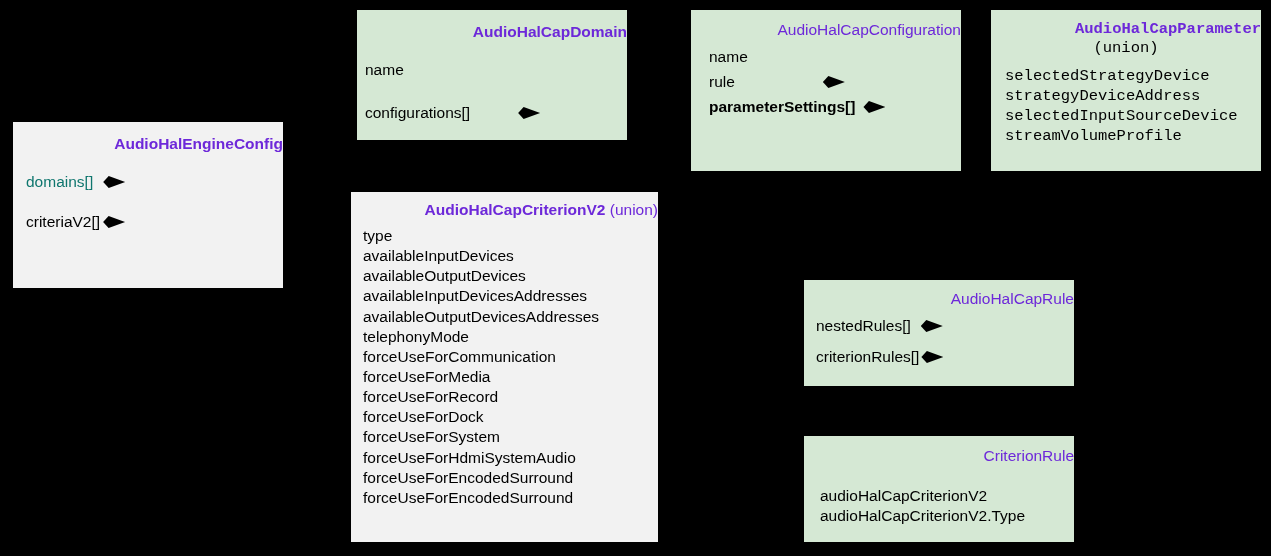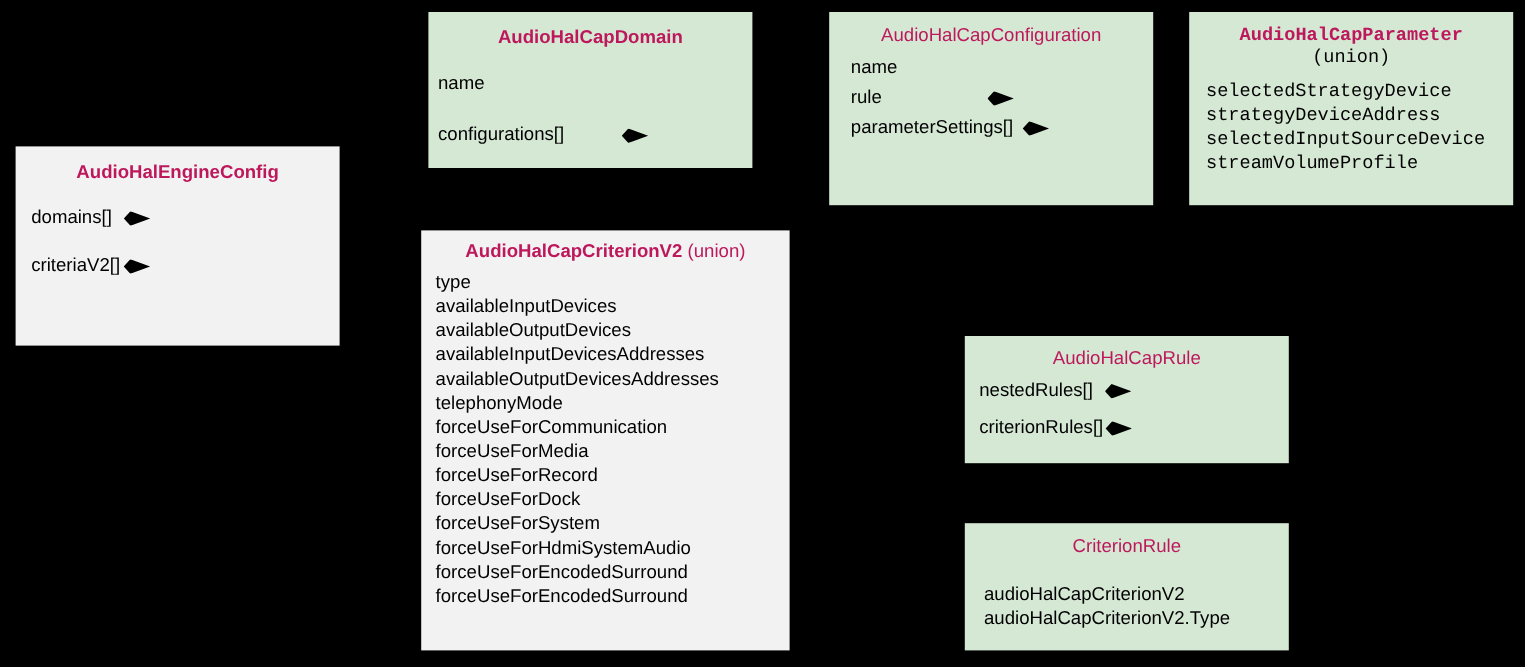--- a/index.html
+++ b/index.html
@@ -5,27 +5,27 @@
   html,body{margin:0;padding:0;background:#000;}
   body{width:1271px;height:556px;position:relative;overflow:hidden;
        font-family:"Liberation Sans","DejaVu Sans",sans-serif;
        -webkit-font-smoothing:antialiased;}
   #canvas{position:absolute;left:0;top:0;width:1271px;height:556px;background:#000;}
 
   .uml-box{position:absolute;box-sizing:border-box;}
   .uml-box.green{background:#d5e8d4;}
   .uml-box.gray{background:#f2f2f2;}
 
-  .cls-title{text-align:center;font-size:15.5px;color:#be185d;line-height:1.25;white-space:nowrap;}
+  .cls-title{text-align:right;font-size:15.5px;color:#6d28d9;line-height:1.25;white-space:nowrap;}
   .cls-title.bold{font-weight:bold;}
   .cls-title .sub{font-weight:normal;}
   .cls-sub{text-align:center;font-size:15.5px;color:#000;line-height:1.25;}
 
   .field{font-size:15.5px;color:#000;line-height:1.3;white-space:nowrap;}
-  .field.green-text{color:#000000;}
+  .field.green-text{color:#0f766e;}
   .field-list .field{display:block;}
 
   .attr-row{position:absolute;display:flex;align-items:center;white-space:nowrap;}
 
   
   .diamond{display:inline-block;width:22px;height:12px;background:#000;flex:none;
            clip-path:polygon(0% 50%, 25% 0%, 100% 50%, 25% 100%);}
 
   
   .h-line{position:absolute;height:0;border-top:1.4px dashed #000;}
@@ -79,21 +79,21 @@
 
   <div class="uml-box green" style="left:691px; top:10px; width:270px; height:161px;">
     <div class="cls-title" style="margin-top:10px;">AudioHalCapConfiguration</div>
     <div class="attr-row" style="left:18px; top:37px;">
       <span class="field">name</span>
     </div>
     <div class="attr-row" style="left:18px; top:62px;">
       <span class="field">rule</span>
       <span class="diamond" style="margin-left:88px;"></span>
     </div>
-    <div class="attr-row" style="left:18px; top:87px;">
+    <div class="attr-row" style="left:18px; top:87px;font-weight:bold;">
       <span class="field">parameterSettings[]</span>
       <span class="diamond" style="margin-left:8px;"></span>
     </div>
   </div>
 
   <div class="uml-box green" style="left:991px; top:10px; width:270px; height:161px;font-family:Liberation Mono, monospace;">
     <div class="cls-title bold" style="margin-top:10px;">AudioHalCapParameter</div>
     <div class="cls-sub">(union)</div>
     <div class="field-list" style="position:absolute; left:14px; top:56px;">
       <span class="field">selectedStrategyDevice</span>

